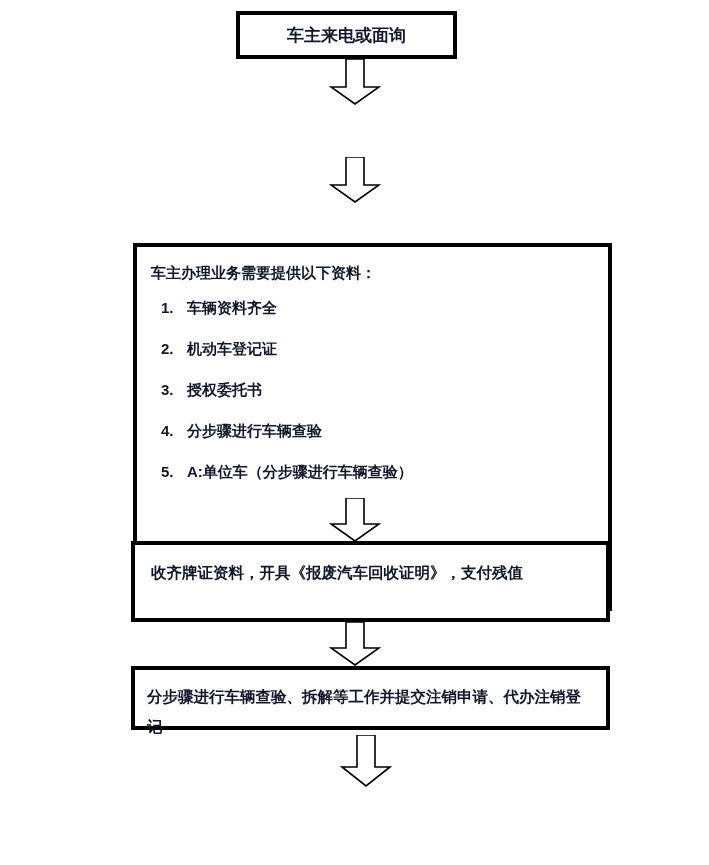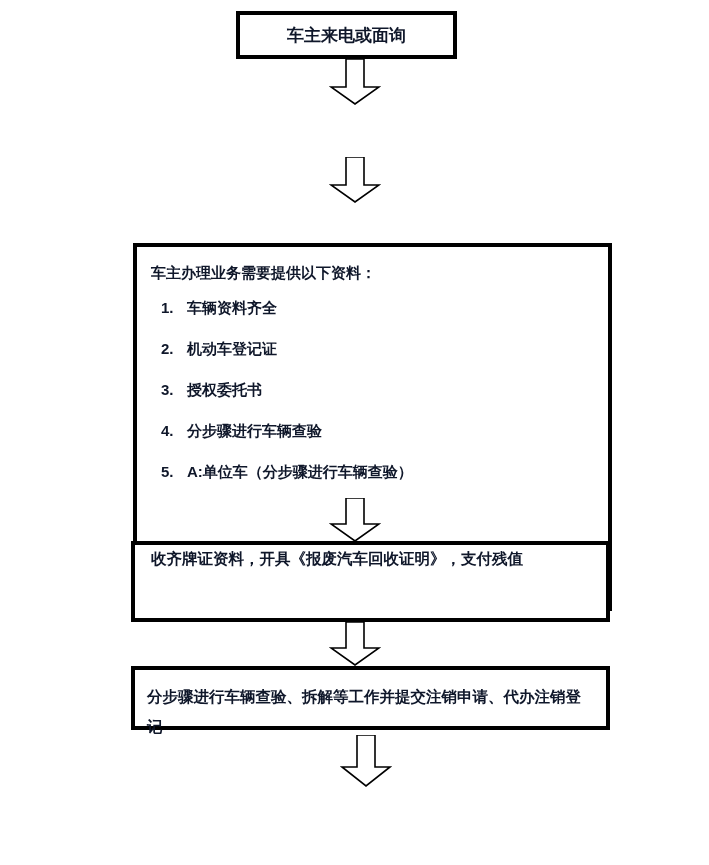--- a/index.html
+++ b/index.html
@@ -36,21 +36,21 @@
     text-align: center;
   }
   .node.left {
     text-align: left;
   }
 
   
   #node-intake      { left: 236px; top: 11px;  width: 221px; height: 48px;  font-size: 17px; }
   #node-dispatch    { left: 204px; top: 105px; width: 303px; height: 52px;  font-size: 17px; }
   #node-documents   { left: 133px; top: 203px; width: 479px; height: 368px; font-size: 15px; margin-top: 40px; }
-  #node-certificate { left: 131px; top: 541px; width: 479px; height: 81px;  font-size: 15.5px; padding: 4px 16px 0 16px; }
+  #node-certificate { left: 131px; top: 541px; width: 479px; height: 81px;  font-size: 15.5px; padding: 18px 16px 0 16px; }
   #node-procedure   { left: 131px; top: 666px; width: 479px; height: 64px;  font-size: 15.5px; padding: 12px 14px 0 12px; line-height: 30px;}
   #node-completion  { left: 219px; top: 787px; width: 294px; height: 62px;  font-size: 17px; }
 
   
   .doc-inner {
     padding: 17px 18px 0 14px;
   }
   .doc-heading {
     font-weight: bold;
     font-size: 15px;

